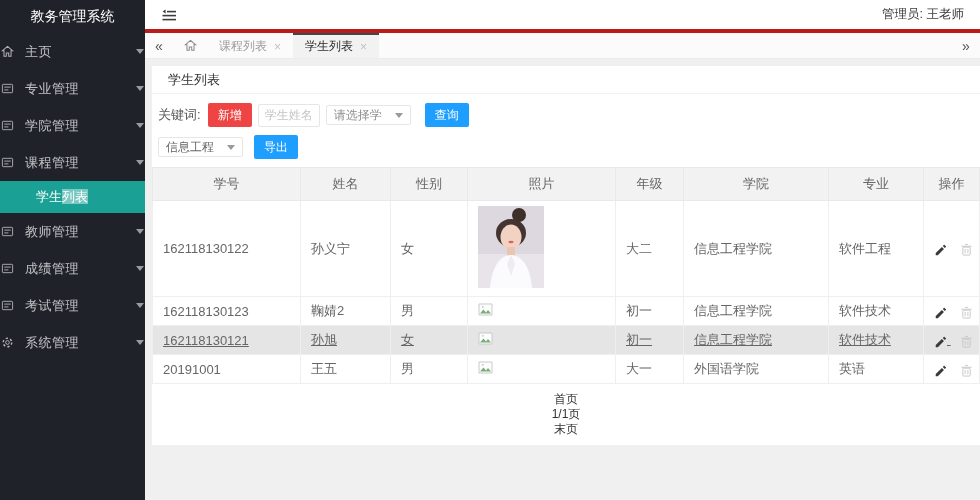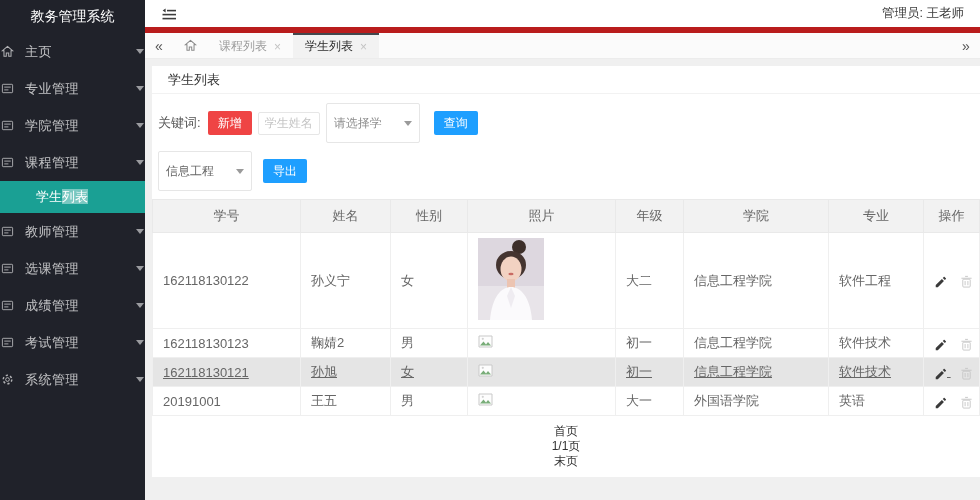--- a/index.html
+++ b/index.html
@@ -16,21 +16,21 @@
   .nav-label { flex:1; letter-spacing:.5px; }
   .caret { width:0; height:0; border-left:4px solid transparent; border-right:4px solid transparent; }
   .caret-down { border-top:5px solid rgba(255,255,255,.55); }
   .caret-up { border-bottom:5px solid rgba(255,255,255,.75); }
   .submenu-item { height:32px; display:flex; align-items:center; padding-left:36px; font-size:13px;
                   background:#1aa094; color:#fff; cursor:pointer; }
   .sel-hl { background:rgba(255,255,255,.42); }
 
   
   .main { flex:1; min-width:0; display:flex; flex-direction:column; }
-  .topbar { height:33px; background:#fff; border-bottom:6px solid #b91c1c; display:flex;
+  .topbar { height:33px; background:#fff; border-bottom:4px solid #b91c1c; display:flex;
             align-items:center; justify-content:space-between; padding:0 16px; }
   .collapse-btn { display:flex; align-items:center; color:#3c3c3c; cursor:pointer; }
   .admin-label { font-size:12.5px; color:#3d3d3d; }
 
   .tabstrip { height:26px; background:#fbfbfb; border-bottom:1px solid #ececec; display:flex;
               align-items:stretch; font-size:12px; }
   .tab-scroll { width:28px; display:flex; align-items:center; justify-content:center; color:#555;
                 font-size:14px; cursor:pointer; }
   .tab-scroll.right { margin-left:auto; }
   .tab-home { width:34px; display:flex; align-items:center; justify-content:center; color:#8a8a8a; cursor:pointer; }
@@ -46,23 +46,23 @@
 
   .filters { padding:9px 6px 2px 6px; }
   .frow { display:flex; align-items:center; margin-bottom:8px; }
   .flabel { font-size:13px; color:#565656; margin-right:7px; }
   .btn { height:24px; padding:0 10px; border:none; border-radius:2px; color:#fff; font-size:12px; cursor:pointer; }
   .btn-green { background:#ef4444; }
   .btn-blue { background:#1E9FFF; }
   .txt-input { width:62px; height:23px; border:1px solid #e6e6e6; border-radius:2px; padding:0 6px;
                font-size:12px; color:#666; margin:0 6px; outline:none; }
   .txt-input::placeholder { color:#c4c4c4; }
-  .selectbox { height:40px; border:1px solid #e6e6e6; border-radius:2px; background:#fff;
+  .selectbox { height:20px; border:1px solid #e6e6e6; border-radius:2px; background:#fff;
                display:flex; align-items:center; padding:0 7px; font-size:12px; color:#8d8d8d;
-               gap:22px; cursor:pointer; }
+               gap:13px; cursor:pointer; }
   .selectbox .caret2 { width:0; height:0; border-left:4px solid transparent; border-right:4px solid transparent;
                        border-top:5px solid #9a9a9a; }
   .selectbox.dark { color:#666; }
   .sel-text { max-width:52px; overflow:hidden; white-space:nowrap; }
 
   table { width:100%; border-collapse:collapse; table-layout:fixed; font-size:13px; color:#666; }
   th { background:#f2f2f2; font-weight:normal; text-align:center; padding:7px 10px;
        border:1px solid #e9e9e9; color:#666; }
   td { padding:5px 10px; border:1px solid #efefef; }
   tr.striped td { background:#e5e5e5;text-decoration:underline; }
@@ -138,31 +138,20 @@
         <svg width="13" height="13" viewBox="0 0 14 14">
             <rect x="1.5" y="2.5" width="11" height="9" rx="1" fill="none" stroke="currentColor"></rect>
             <line x1="3.5" y1="5.5" x2="10.5" y2="5.5" stroke="currentColor"></line>
             <line x1="3.5" y1="8.5" x2="8" y2="8.5" stroke="currentColor"></line>
           </svg>
       </span>
       <span class="nav-label">教师管理</span>
       <span class="caret caret-down"></span>
     </div>
 
-    <div class="nav-item">
-      <span class="nav-icon">
-        <svg width="13" height="13" viewBox="0 0 14 14">
-            <rect x="1.5" y="2.5" width="11" height="9" rx="1" fill="none" stroke="currentColor"></rect>
-            <line x1="3.5" y1="5.5" x2="10.5" y2="5.5" stroke="currentColor"></line>
-            <line x1="3.5" y1="8.5" x2="8" y2="8.5" stroke="currentColor"></line>
-          </svg>
-      </span>
-      <span class="nav-label">选课管理</span>
-      <span class="caret caret-down"></span>
-    </div>
 
     <div class="nav-item">
       <span class="nav-icon">
         <svg width="13" height="13" viewBox="0 0 14 14">
             <rect x="1.5" y="2.5" width="11" height="9" rx="1" fill="none" stroke="currentColor"></rect>
             <line x1="3.5" y1="5.5" x2="10.5" y2="5.5" stroke="currentColor"></line>
             <line x1="3.5" y1="8.5" x2="8" y2="8.5" stroke="currentColor"></line>
           </svg>
       </span>
       <span class="nav-label">成绩管理</span>

